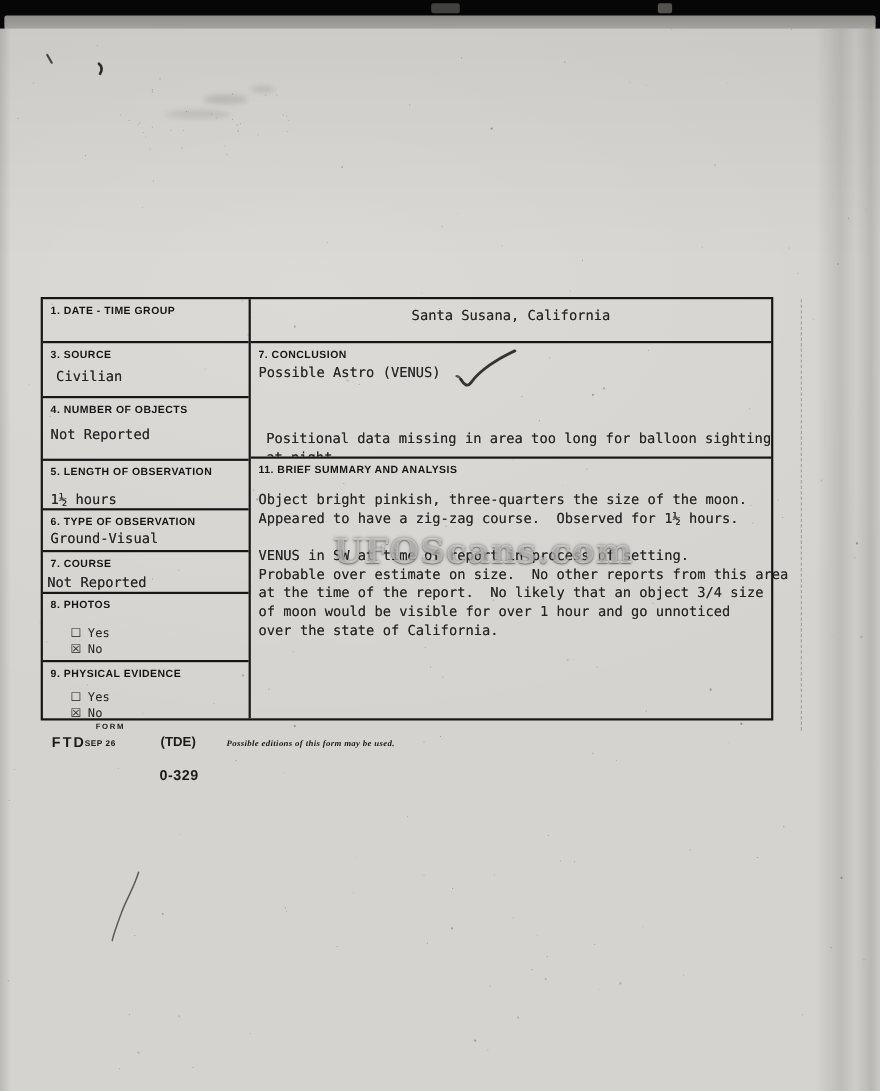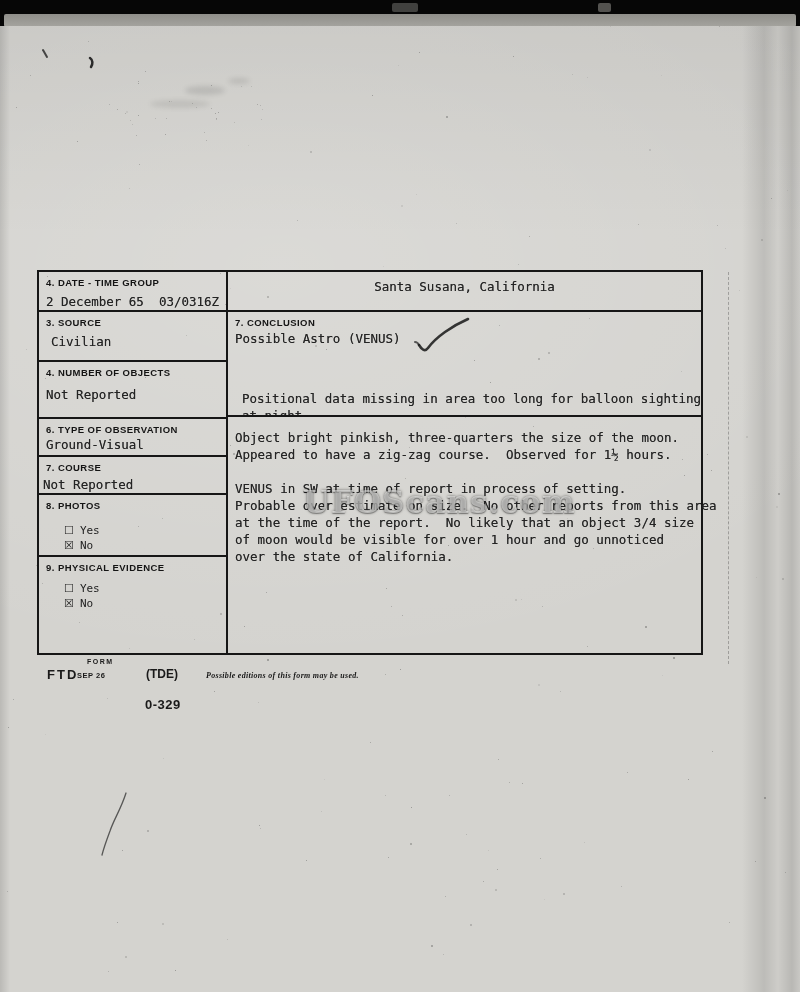--- a/index.html
+++ b/index.html
@@ -269,30 +269,33 @@
     <path d="M5,8 l4,7" stroke="#222" stroke-width="2" stroke-linecap="round" opacity=".8" fill="none"></path>
     <path d="M52,16 c3,2 3,6 1,9" stroke="#1a1a1a" stroke-width="2.5" stroke-linecap="round" opacity=".9" fill="none"></path>
   </svg>
 
   <div class="dotted-line"></div>
 
   <div id="report-table">
 
     <div id="left-col">
       <div class="cell" style="height:40px;">
-        <div class="lbl">4. DATE - TIME GROUP</div>
-        <div class="val" style="margin-top:5px;">2 December 65  03/0316Z</div>
+        <div class="lbl">1. DATE - TIME GROUP</div>
       </div>
       <div class="cell" style="height:50px;">
         <div class="lbl">3. SOURCE</div>
         <div class="val" style="margin-top:5px;padding-left:12px;">Civilian</div>
       </div>
       <div class="cell" style="height:57px;">
         <div class="lbl">4. NUMBER OF OBJECTS</div>
         <div class="val" style="margin-top:8px;">Not Reported</div>
+      </div>
+      <div class="cell" style="height:45px;">
+        <div class="lbl">5. LENGTH OF OBSERVATION</div>
+        <div class="val bottom">1½ hours</div>
       </div>
       <div class="cell" style="height:38px;">
         <div class="lbl">6. TYPE OF OBSERVATION</div>
         <div class="val" style="margin-top:1px;">Ground-Visual</div>
       </div>
       <div class="cell" style="height:38px;">
         <div class="lbl">7. COURSE</div>
         <div class="val" style="margin-top:3px;padding-left:4px;">Not Reported</div>
       </div>
       <div class="cell" style="height:62px;">
@@ -323,20 +326,21 @@
       <div class="cell" style="height:40px;">
         <div class="val" style="margin-top:6px;text-align:center;padding-left:0;">Santa Susana, California</div>
       </div>
       <div class="cell" style="height:105px;">
         <div class="lbl">7. CONCLUSION</div>
         <div class="val" style="margin-top:2px;">Possible Astro (VENUS)</div>
         <div class="val pre" id="conclusion-note">Positional data missing in area too long for balloon sighting
 at night.</div>
       </div>
       <div class="cell last" style="overflow:visible;">
+        <div class="lbl">11. BRIEF SUMMARY AND ANALYSIS</div>
         <div class="val pre" id="summary-text">Object bright pinkish, three-quarters the size of the moon.
 Appeared to have a zig-zag course.  Observed for 1½ hours.
 
 VENUS in SW at time of report in process of setting.
 Probable over estimate on size.  No other reports from this area
 at the time of the report.  No likely that an object 3/4 size
 of moon would be visible for over 1 hour and go unnoticed
 over the state of California.</div>
       </div>
     </div>

